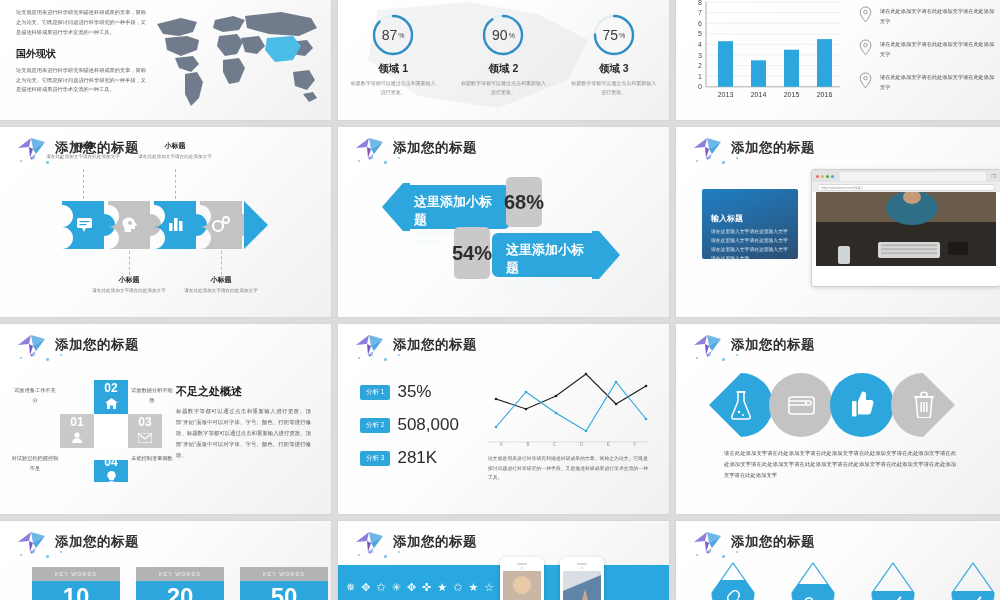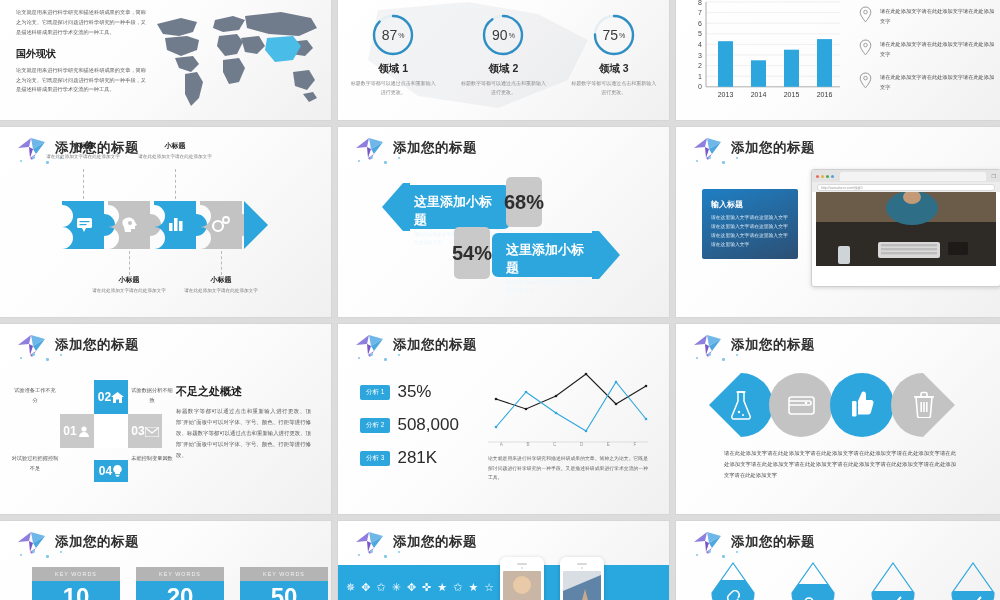--- a/index.html
+++ b/index.html
@@ -67,41 +67,41 @@
   .arrowbox { position:absolute; }
   .arr-t { font-size:13px; font-weight:bold; color:#fff; }
   .arr-s { font-size:4.6px; color:#eaf6fd; line-height:1.75; margin-top:2px; }
   .pctbox { position:absolute; background:#c9c9c9; border-radius:5px;
             display:flex; align-items:center; justify-content:center;
             font-size:20px; font-weight:bold; color:#2e2e2e; }
 
   
   .s6-card { position:absolute; left:26px; top:62px; width:96px; height:70px;
              background:linear-gradient(160deg,#1f7fc4,#2c4f74); border-radius:2px;
-             padding:10px 9px; color:#fff; }
+             padding:24px 9px; color:#fff; }
   .s6-card b { font-size:8px; display:block; margin-bottom:4px; }
   .s6-card span { font-size:4.8px; line-height:1.85; display:block; color:#dceaf6; }
   .browser { position:absolute; right:6px; top:42px; width:190px; height:118px;
              background:#fff; border:1px solid #cfcfcf; border-radius:3px; overflow:hidden;
              box-shadow:0 1px 4px rgba(0,0,0,.15); }
   .bw-bar { height:12px; background:#e3e3e3; display:flex; align-items:center; padding:0 4px; gap:2px; }
   .bw-bar i { width:3px; height:3px; border-radius:50%; display:block; }
   .bw-tab { flex:1; height:9px; background:#f4f4f4; border-radius:2px 2px 0 0; margin-left:4px; }
   .bw-url { height:10px; background:#ededed; display:flex; align-items:center; padding:0 5px; }
   .bw-url div { flex:1; height:7px; background:#fff; border:1px solid #dadada; border-radius:3px;
                 font-size:3.4px; color:#9a9a9a; padding-left:3px; line-height:6px; }
   .bw-welcome { text-align:center; font-size:9px; letter-spacing:1.6px; color:#5d5d5d;
                 padding:7px 0 5px; }
   .bw-photo { margin:0 4px 4px; height:74px; position:relative; overflow:hidden;
               background:linear-gradient(#4e4a45,#2b2723); }
 
   
   .ngrid { position:absolute; left:60px; top:56px; display:grid;
            grid-template-columns:34px 34px 34px; grid-template-rows:34px 34px 34px; }
-  .ncell { display:flex; flex-direction:row; align-items:center; justify-content:center; }
+  .ncell { display:flex; flex-direction:column; align-items:center; justify-content:center; }
   .ncell.blue { background:#2ca6dd; color:#fff; }
   .ncell.grey { background:#c9c9c9; color:#fff; }
   .ncell .num { font-size:12px; font-weight:bold; line-height:1; }
   .ncell .ic { margin-top:1px; }
   .ntxt { font-size:5.2px; color:#555; text-align:center; line-height:1.9; }
   .s7-right { position:absolute; left:176px; top:60px; width:135px; }
   .s7-right b { font-size:11px; color:#1b1b1b; display:block; margin-bottom:7px; }
   .s7-right span { font-size:5.4px; color:#575757; line-height:2.05; display:block; text-align:justify; }
 
   

